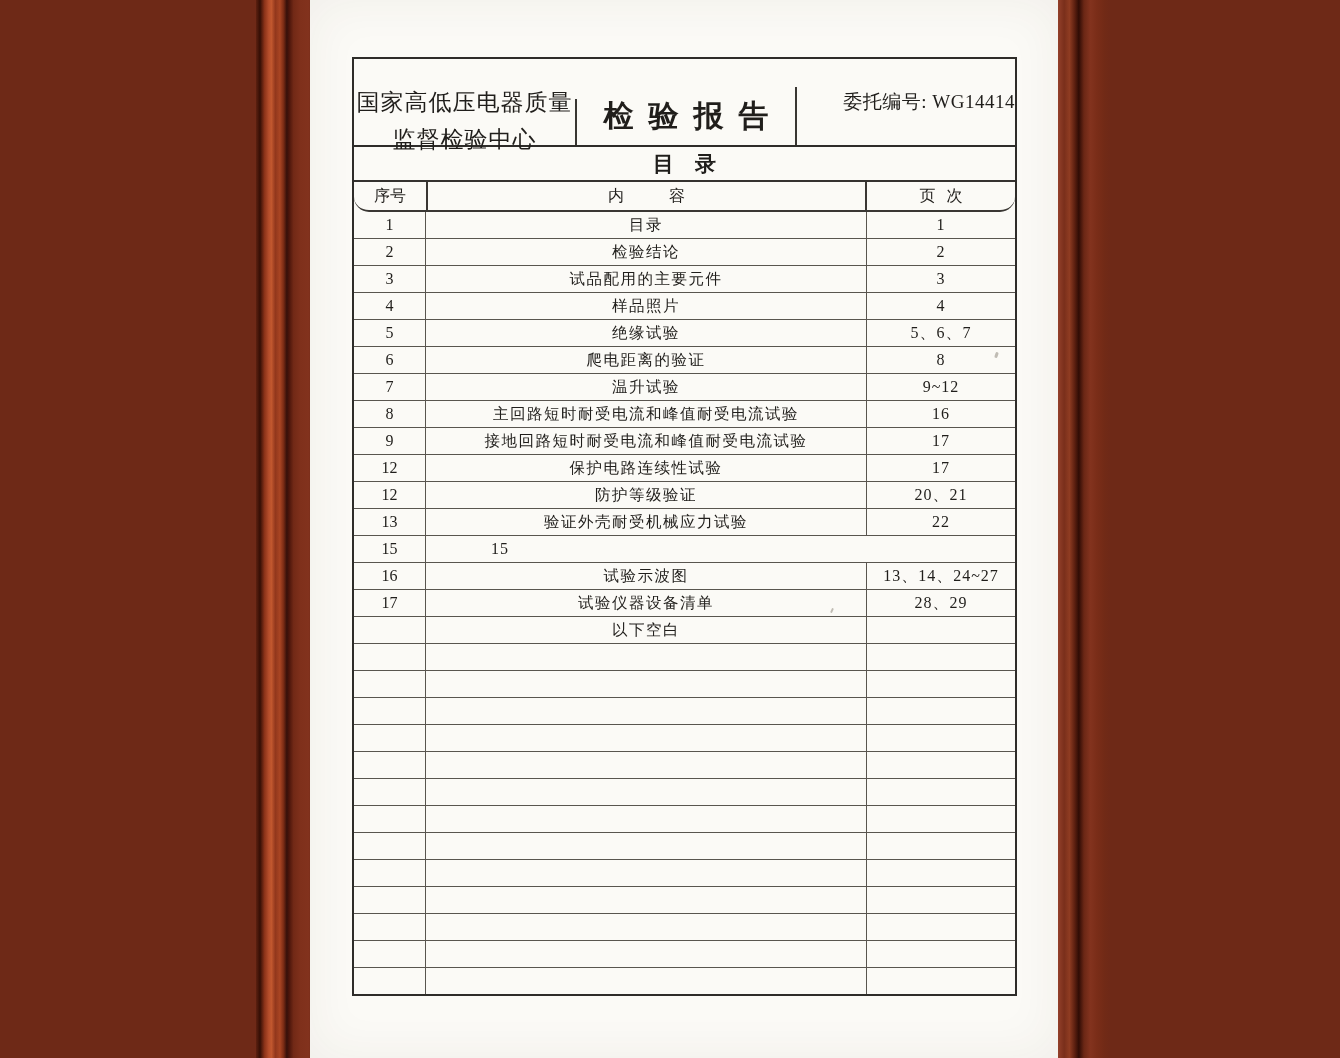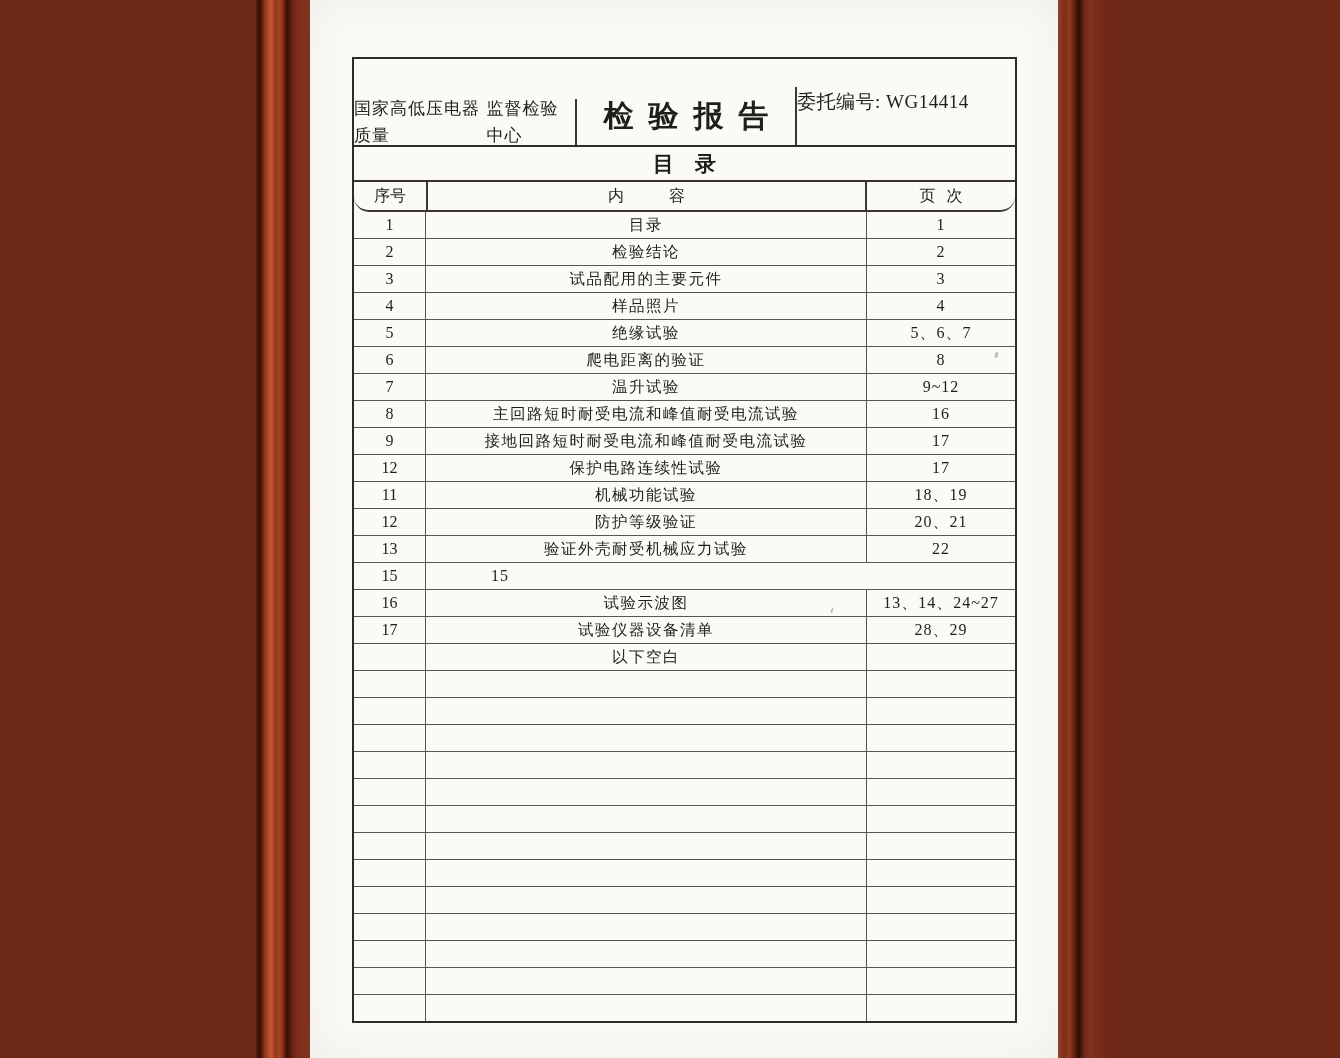--- a/index.html
+++ b/index.html
@@ -37,32 +37,32 @@
   .doc {
     position: absolute; left: 42px; top: 57px; width: 665px;
     border: 2px solid #2e2c29;
     box-sizing: border-box;
     color: #201e1b;
   }
   
   .hdr { display: flex; height: 86px; border-bottom: 2px solid #2e2c29; }
   .hdr-org {
     width: 221px; border-right: 2px solid #393632;
-    display: flex; flex-direction: row; justify-content: center; align-items: center;
-    font-size: 17px; line-height: 1.6; letter-spacing: 1px; margin-top: 40px;
+    display: flex; flex-direction: column; justify-content: center; align-items: center;
+    font-size: 23px; line-height: 1.6; letter-spacing: 1px; margin-top: 40px;
   }
   .hdr-title {
     width: 218px; border-right: 2px solid #393632;
     display: flex; align-items: center; justify-content: center;
     font-size: 30px; font-weight: 600; margin-top: 28px;
   }
   .hdr-title span { letter-spacing: 0.5em; padding-left: 0.5em; }
   .hdr-ref {
     flex: 1;
-    display: flex; align-items: center; justify-content: flex-start;
+    display: flex; align-items: center; justify-content: flex-end;
     font-size: 19px; letter-spacing: 0.5px;
   }
   
   .section-row {
     height: 33px; border-bottom: 2px solid #35322f;
     display: flex; align-items: center; justify-content: center;
     font-size: 21px; font-weight: 600;
   }
   .section-row span { letter-spacing: 1.0em; padding-left: 1.0em; }
   
@@ -191,25 +191,20 @@
             <div class="c-no">9</div>
             <div class="c-content">接地回路短时耐受电流和峰值耐受电流试验</div>
             <div class="c-page">17</div>
           </div>
           <div class="row">
             <div class="c-no">12</div>
             <div class="c-content">保护电路连续性试验</div>
             <div class="c-page">17</div>
           </div>
           <div class="row">
-            <div class="c-no">11</div>
-            <div class="c-content">机械功能试验</div>
-            <div class="c-page">18、19</div>
-          </div>
-          <div class="row">
             <div class="c-no">12</div>
             <div class="c-content">防护等级验证</div>
             <div class="c-page">20、21</div>
           </div>
           <div class="row">
             <div class="c-no">13</div>
             <div class="c-content">验证外壳耐受机械应力试验</div>
             <div class="c-page">22</div>
           </div>
           <div class="row">

